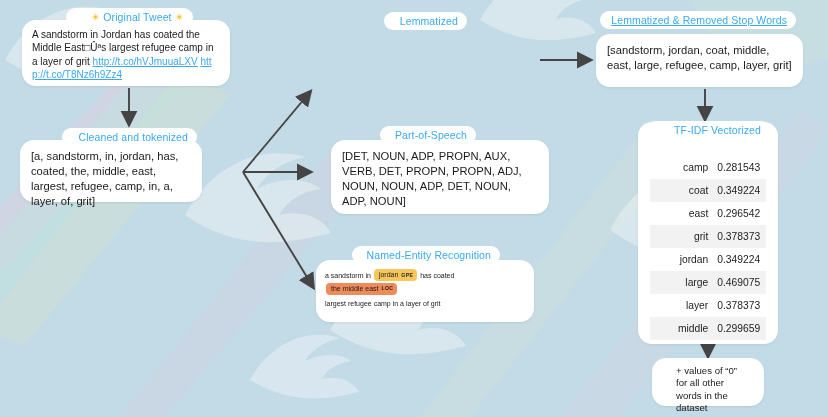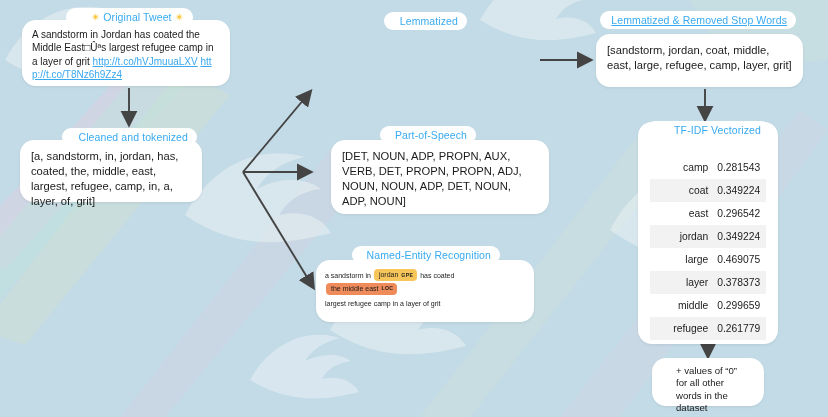--- a/index.html
+++ b/index.html
@@ -252,20 +252,24 @@
           </tr>
           <tr>
             <td class="term">coat</td>
             <td class="val">0.349224</td>
           </tr>
           <tr>
             <td class="term">east</td>
             <td class="val">0.296542</td>
           </tr>
           <tr>
+            <td class="term">grit</td>
+            <td class="val">0.378373</td>
+          </tr>
+          <tr>
             <td class="term">jordan</td>
             <td class="val">0.349224</td>
           </tr>
           <tr>
             <td class="term">large</td>
             <td class="val">0.469075</td>
           </tr>
           <tr>
             <td class="term">layer</td>
             <td class="val">0.378373</td>

